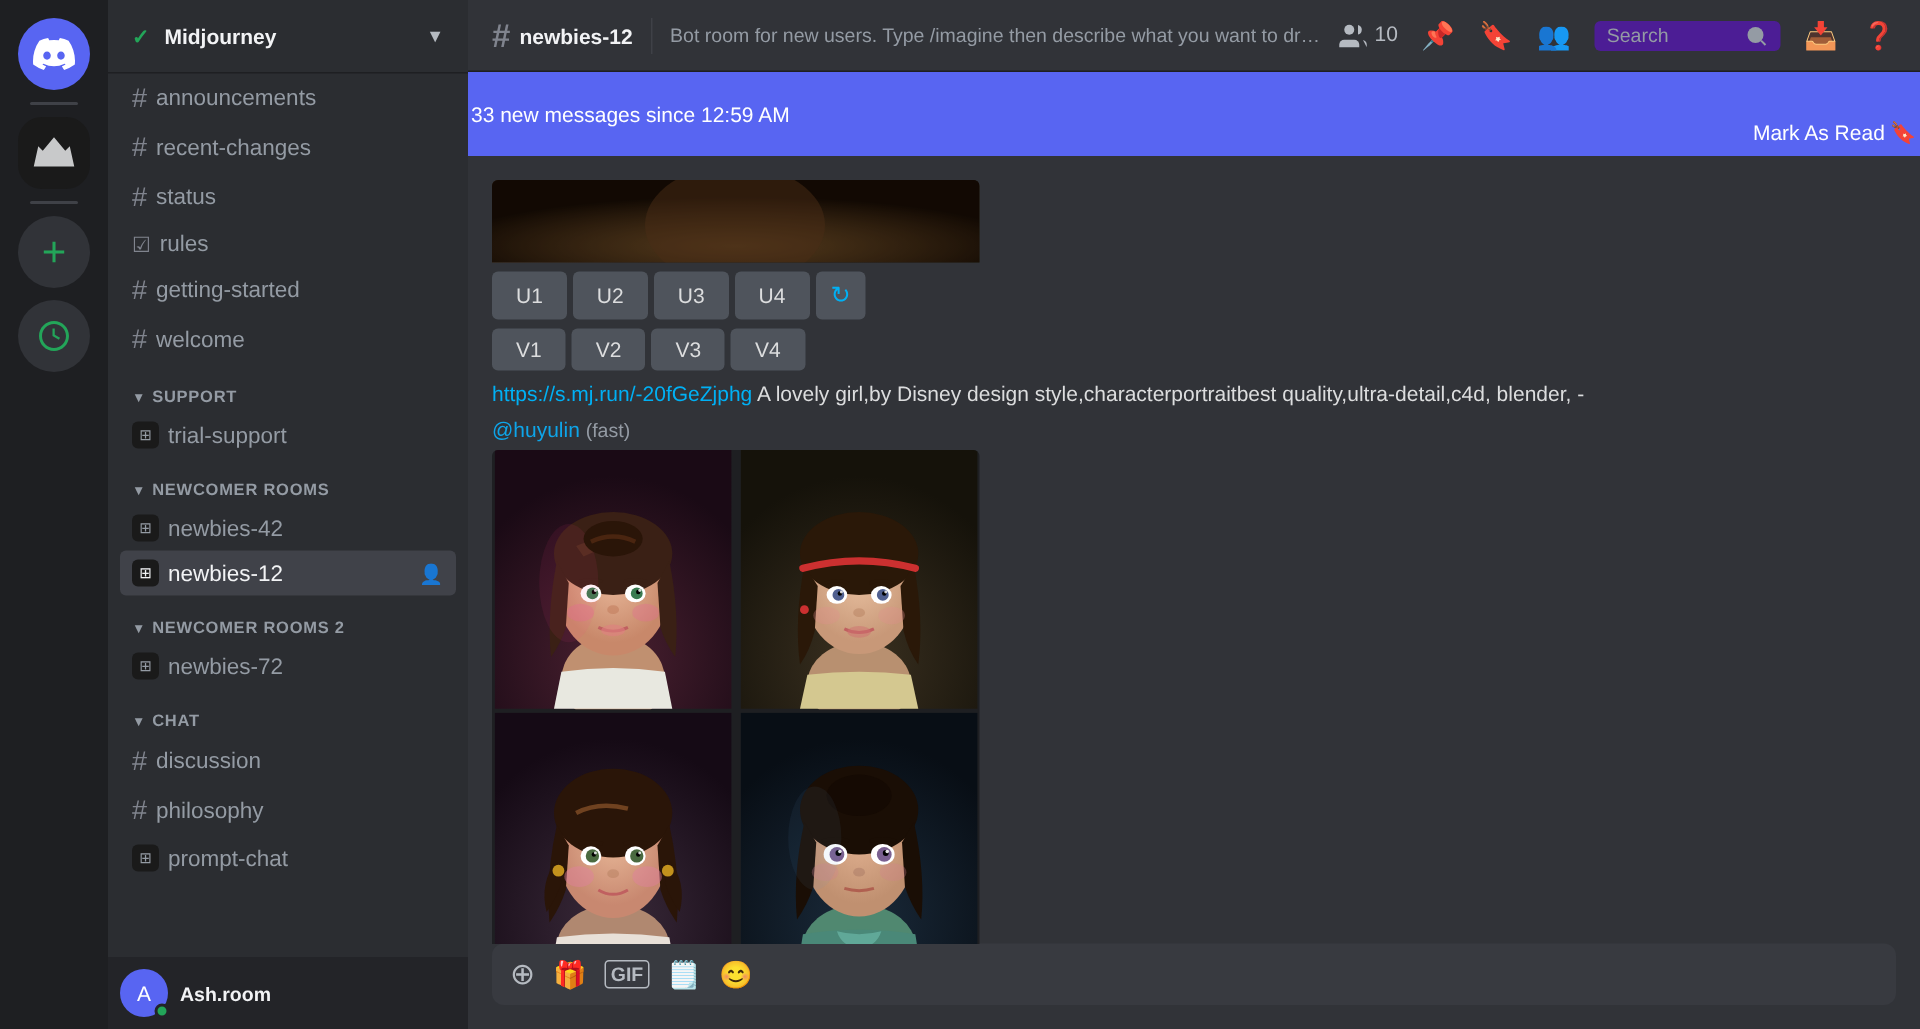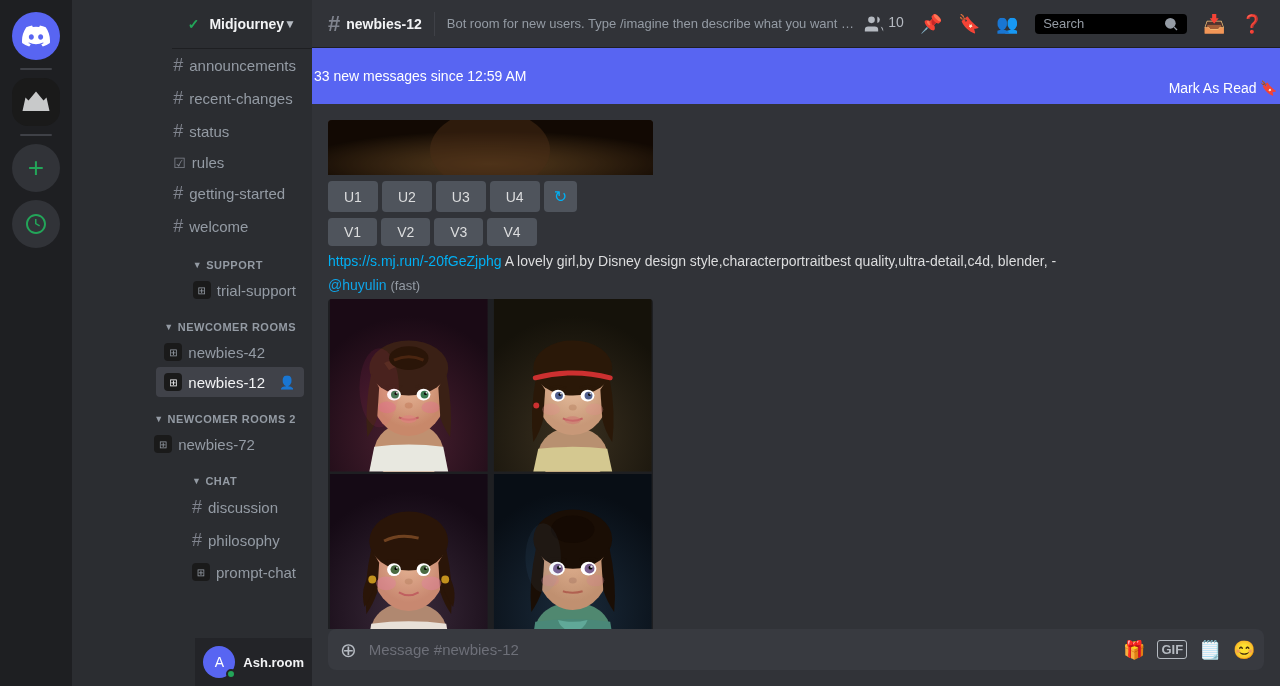--- a/index.html
+++ b/index.html
@@ -55,21 +55,20 @@
     }
 
     
     .sidebar {
       width: 240px;
       background: #2b2d31;
       display: flex;
       flex-direction: column;
       flex-shrink: 0;
       overflow-y: auto;
-      align-items: flex-end;
     }
     .server-header {
       display: flex;
       align-items: center;
       justify-content: space-between;
       padding: 16px;
       border-bottom: 1px solid #1e1f22;
       cursor: pointer;
       font-weight: 600;
       color: #f2f3f5;
@@ -188,29 +187,29 @@
       font-size: 18px;
     }
     .topbar-icons .members-count {
       display: flex;
       align-items: flex-start;
       gap: 4px;
       font-size: 14px;
       color: #b5bac1;
     }
     .search-bar {
-      background: #000000;
+      background: #4c1d95;
       border-radius: 4px;
       padding: 2px 8px;
       display: flex;
       align-items: center;
       gap: 4px;
       color: #949ba4;
       font-size: 13px;
-      width: 152px;
+      width: 124px;
     }
 
     
     .notification-bar {
       background: #5865f2;
       padding: 8px 2px;
       display: flex;
       align-items: center;
       justify-content: space-between;
       font-size: 14px;
@@ -817,21 +816,20 @@
         <button class="action-btn">U3</button>
         <button class="action-btn">U4</button>
         <button class="action-btn refresh">↻</button>
       </div>
     </div>
   </div>
 
   <div class="message-input-area">
     <div class="message-input-bar">
       <span class="input-icon-btn">⊕</span>
-      <input class="message-input" type="text" placeholder="Message #newbies-12" style="">
       <div class="input-right-icons">
         <span style="cursor:pointer;">🎁</span>
         <span style="cursor:pointer; font-size:13px; font-weight:700; color:#b5bac1; border:1.5px solid #b5bac1; border-radius:3px; padding:1px 3px;">GIF</span>
         <span style="cursor:pointer;">🗒️</span>
         <span style="cursor:pointer;">😊</span>
       </div>
     </div>
   </div>
 </div>
 

